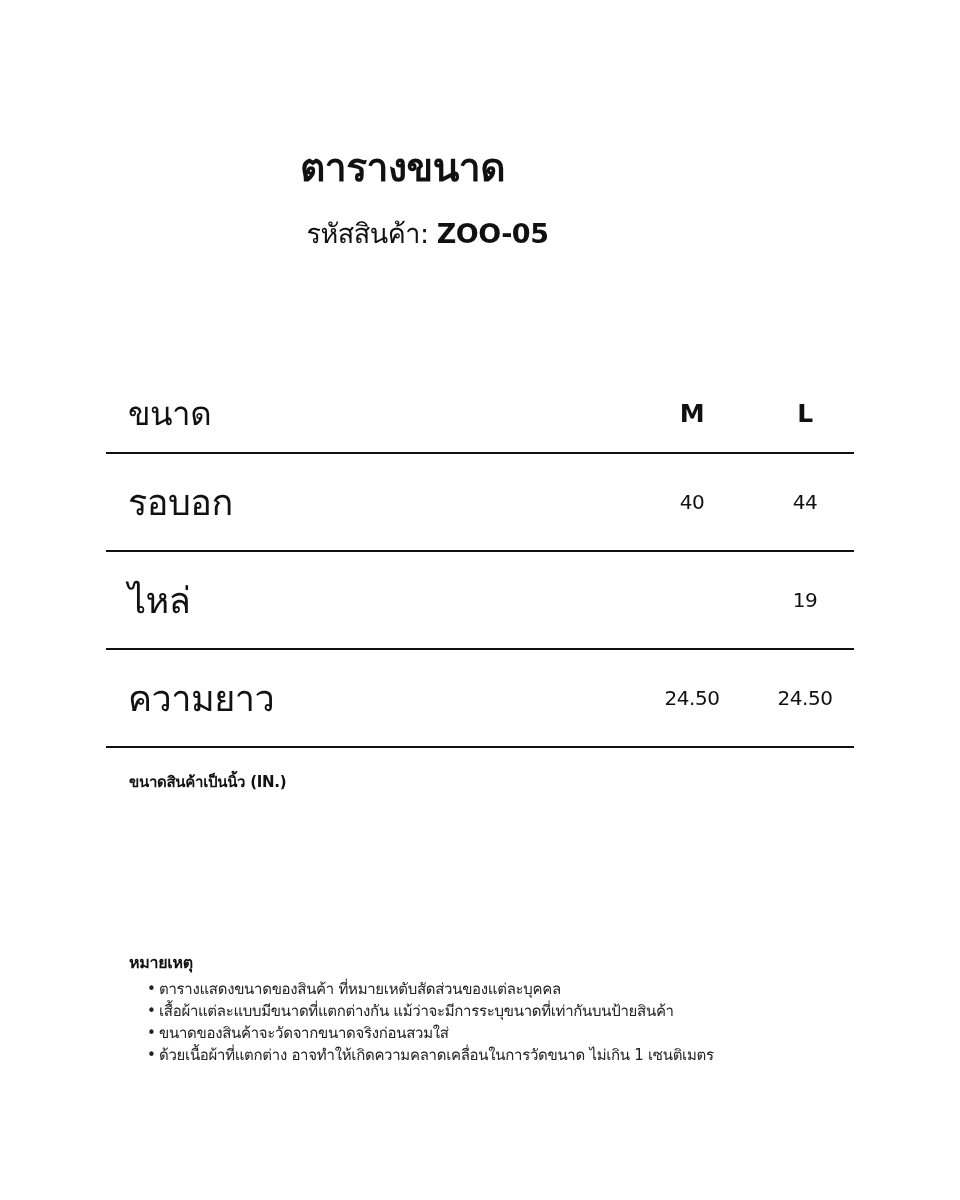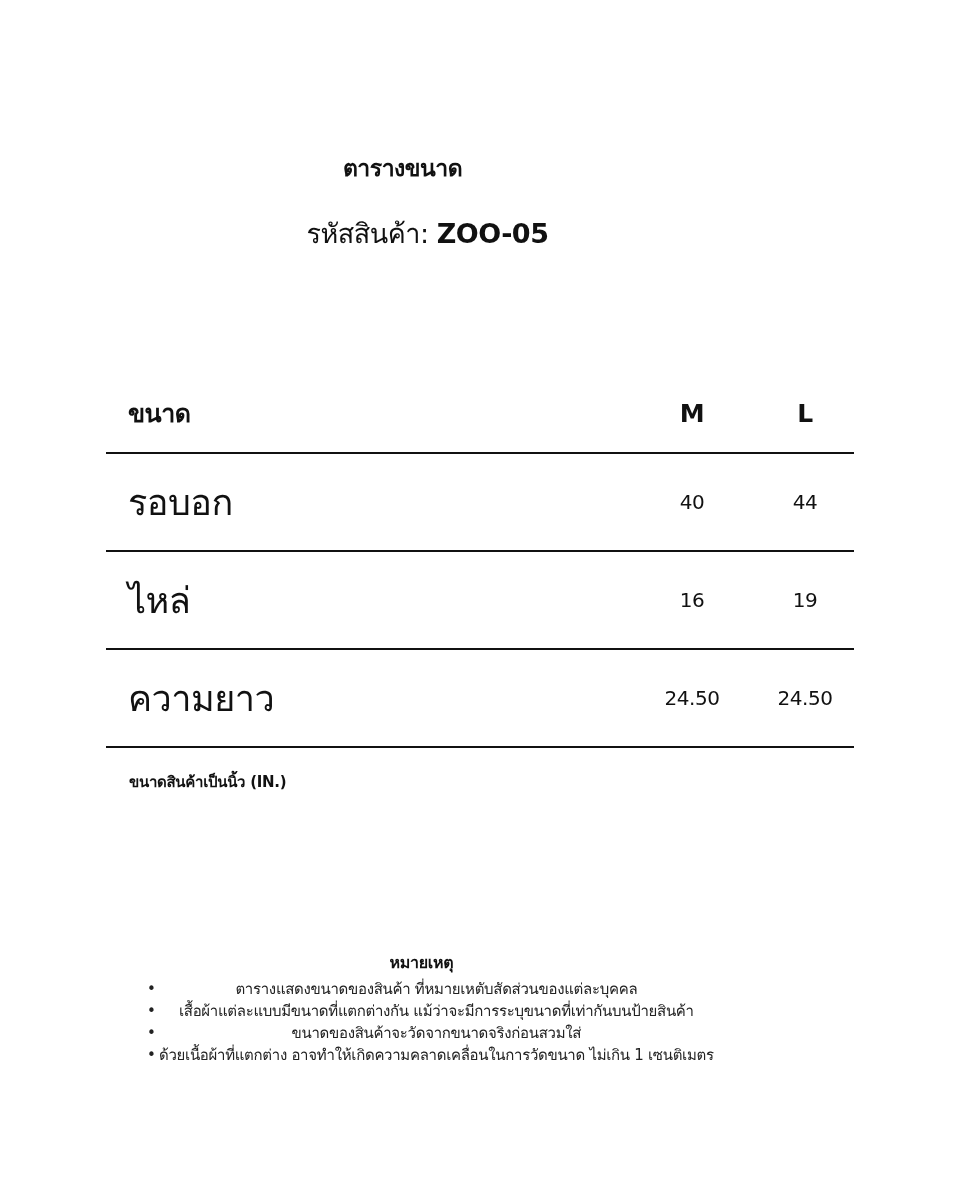--- a/index.html
+++ b/index.html
@@ -14,21 +14,21 @@
       overflow: hidden;
       font-family: "DejaVu Sans", "Liberation Sans", sans-serif;
       color: #111111;
     }
     .title {
       position: absolute;
       left: 0;
       width: 805px;
       top: 146px;
       text-align: center;
-      font-size: 23px;
+      font-size: 39px;
       font-weight: bold;
       line-height: 44px;
       letter-spacing: -0.5px;
     }
     .subtitle {
       position: absolute;
       left: 0;
       width: 855px;
       top: 214px;
       text-align: center;
@@ -57,22 +57,22 @@
       position: absolute;
       left: 22px;
       top: 0;
       bottom: 0;
       display: flex;
       align-items: center;
       font-size: 36px;
       letter-spacing: -0.5px;
     }
     .row.header .cell-label {
-      font-size: 25px;
-      font-weight: bold;
+      font-size: 33px;
+      font-weight: normal;
       padding-top: 4px;
     }
     .cell-val {
       position: absolute;
       top: 0;
       bottom: 0;
       width: 110px;
       display: flex;
       align-items: center;
       justify-content: center;
@@ -93,21 +93,20 @@
       top: 762px;
       font-size: 15px;
       font-weight: bold;
       letter-spacing: -0.3px;
       margin-top: 8px;
     }
     .notes {
       position: absolute;
       left: 129px;
       top: 950px;
-      text-align: center;
     }
     .notes-title {
       font-size: 16px;
       font-weight: bold;
       line-height: 26px;
       letter-spacing: -0.3px;
     }
     .notes ul {
       margin: 2px 0 0 0;
       padding: 0 0 0 18px;
@@ -143,21 +142,20 @@
     <div class="cell-val col-m">M</div>
     <div class="cell-val col-l">L</div>
   </div>
   <div class="row">
     <div class="cell-label">รอบอก</div>
     <div class="cell-val col-m">40</div>
     <div class="cell-val col-l">44</div>
   </div>
   <div class="row">
     <div class="cell-label">ไหล่</div>
-    <div class="cell-val col-m">16</div>
     <div class="cell-val col-l">19</div>
   </div>
   <div class="row">
     <div class="cell-label">ความยาว</div>
     <div class="cell-val col-m">24.50</div>
     <div class="cell-val col-l">24.50</div>
   </div>
 </div>
 
 <div class="unit-note">ขนาดสินค้าเป็นนิ้ว (IN.)</div>

